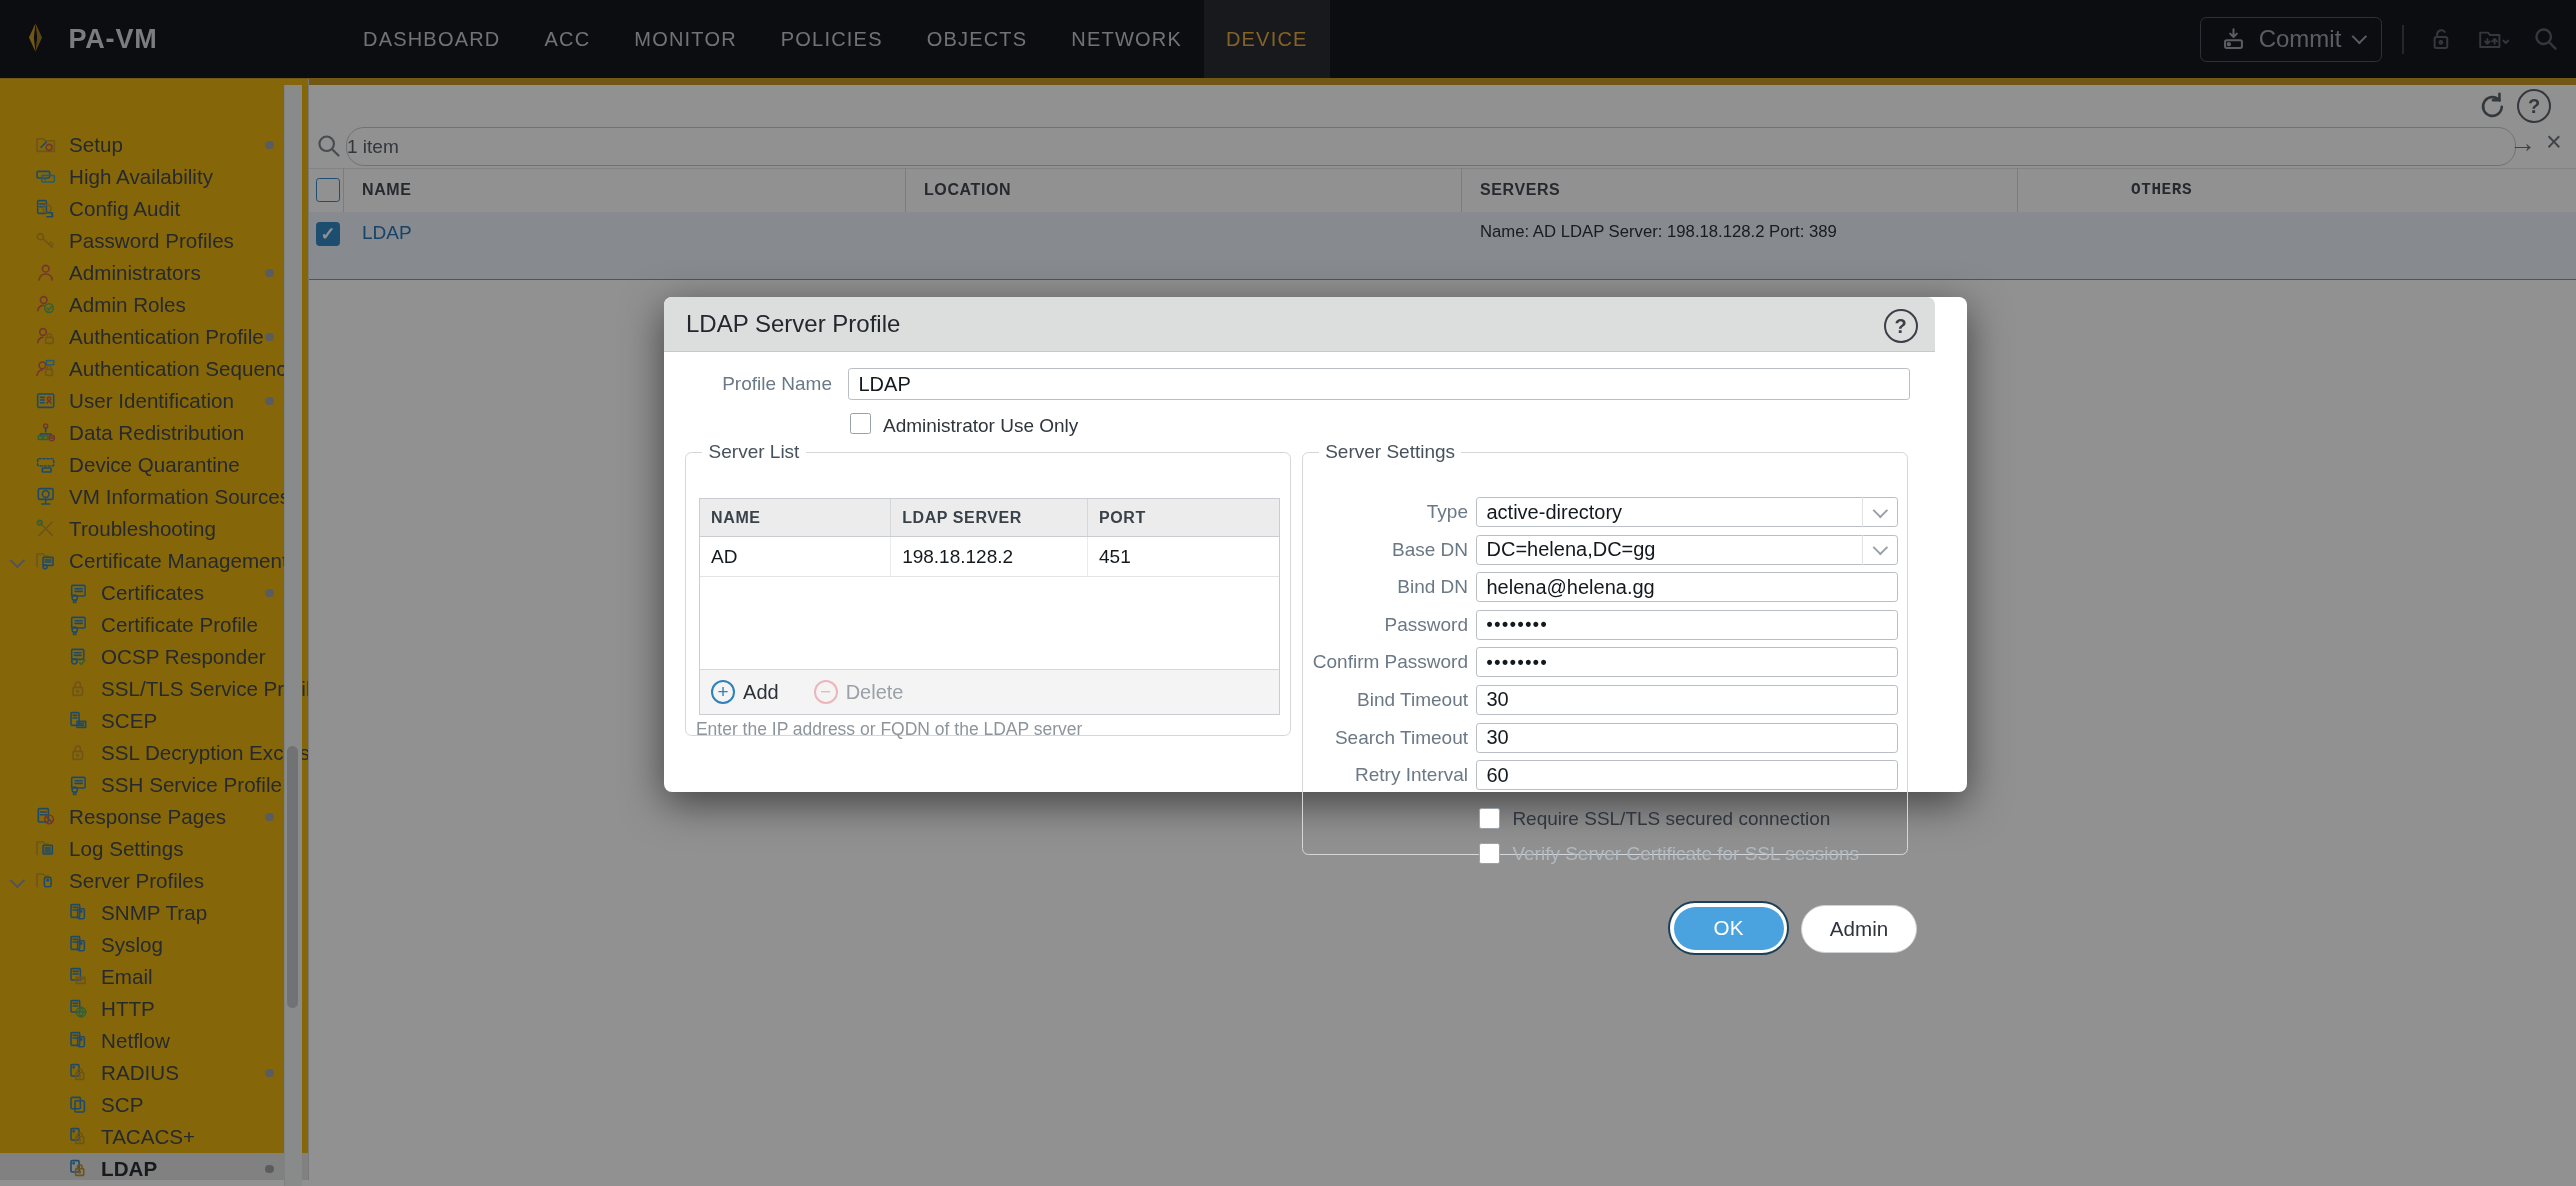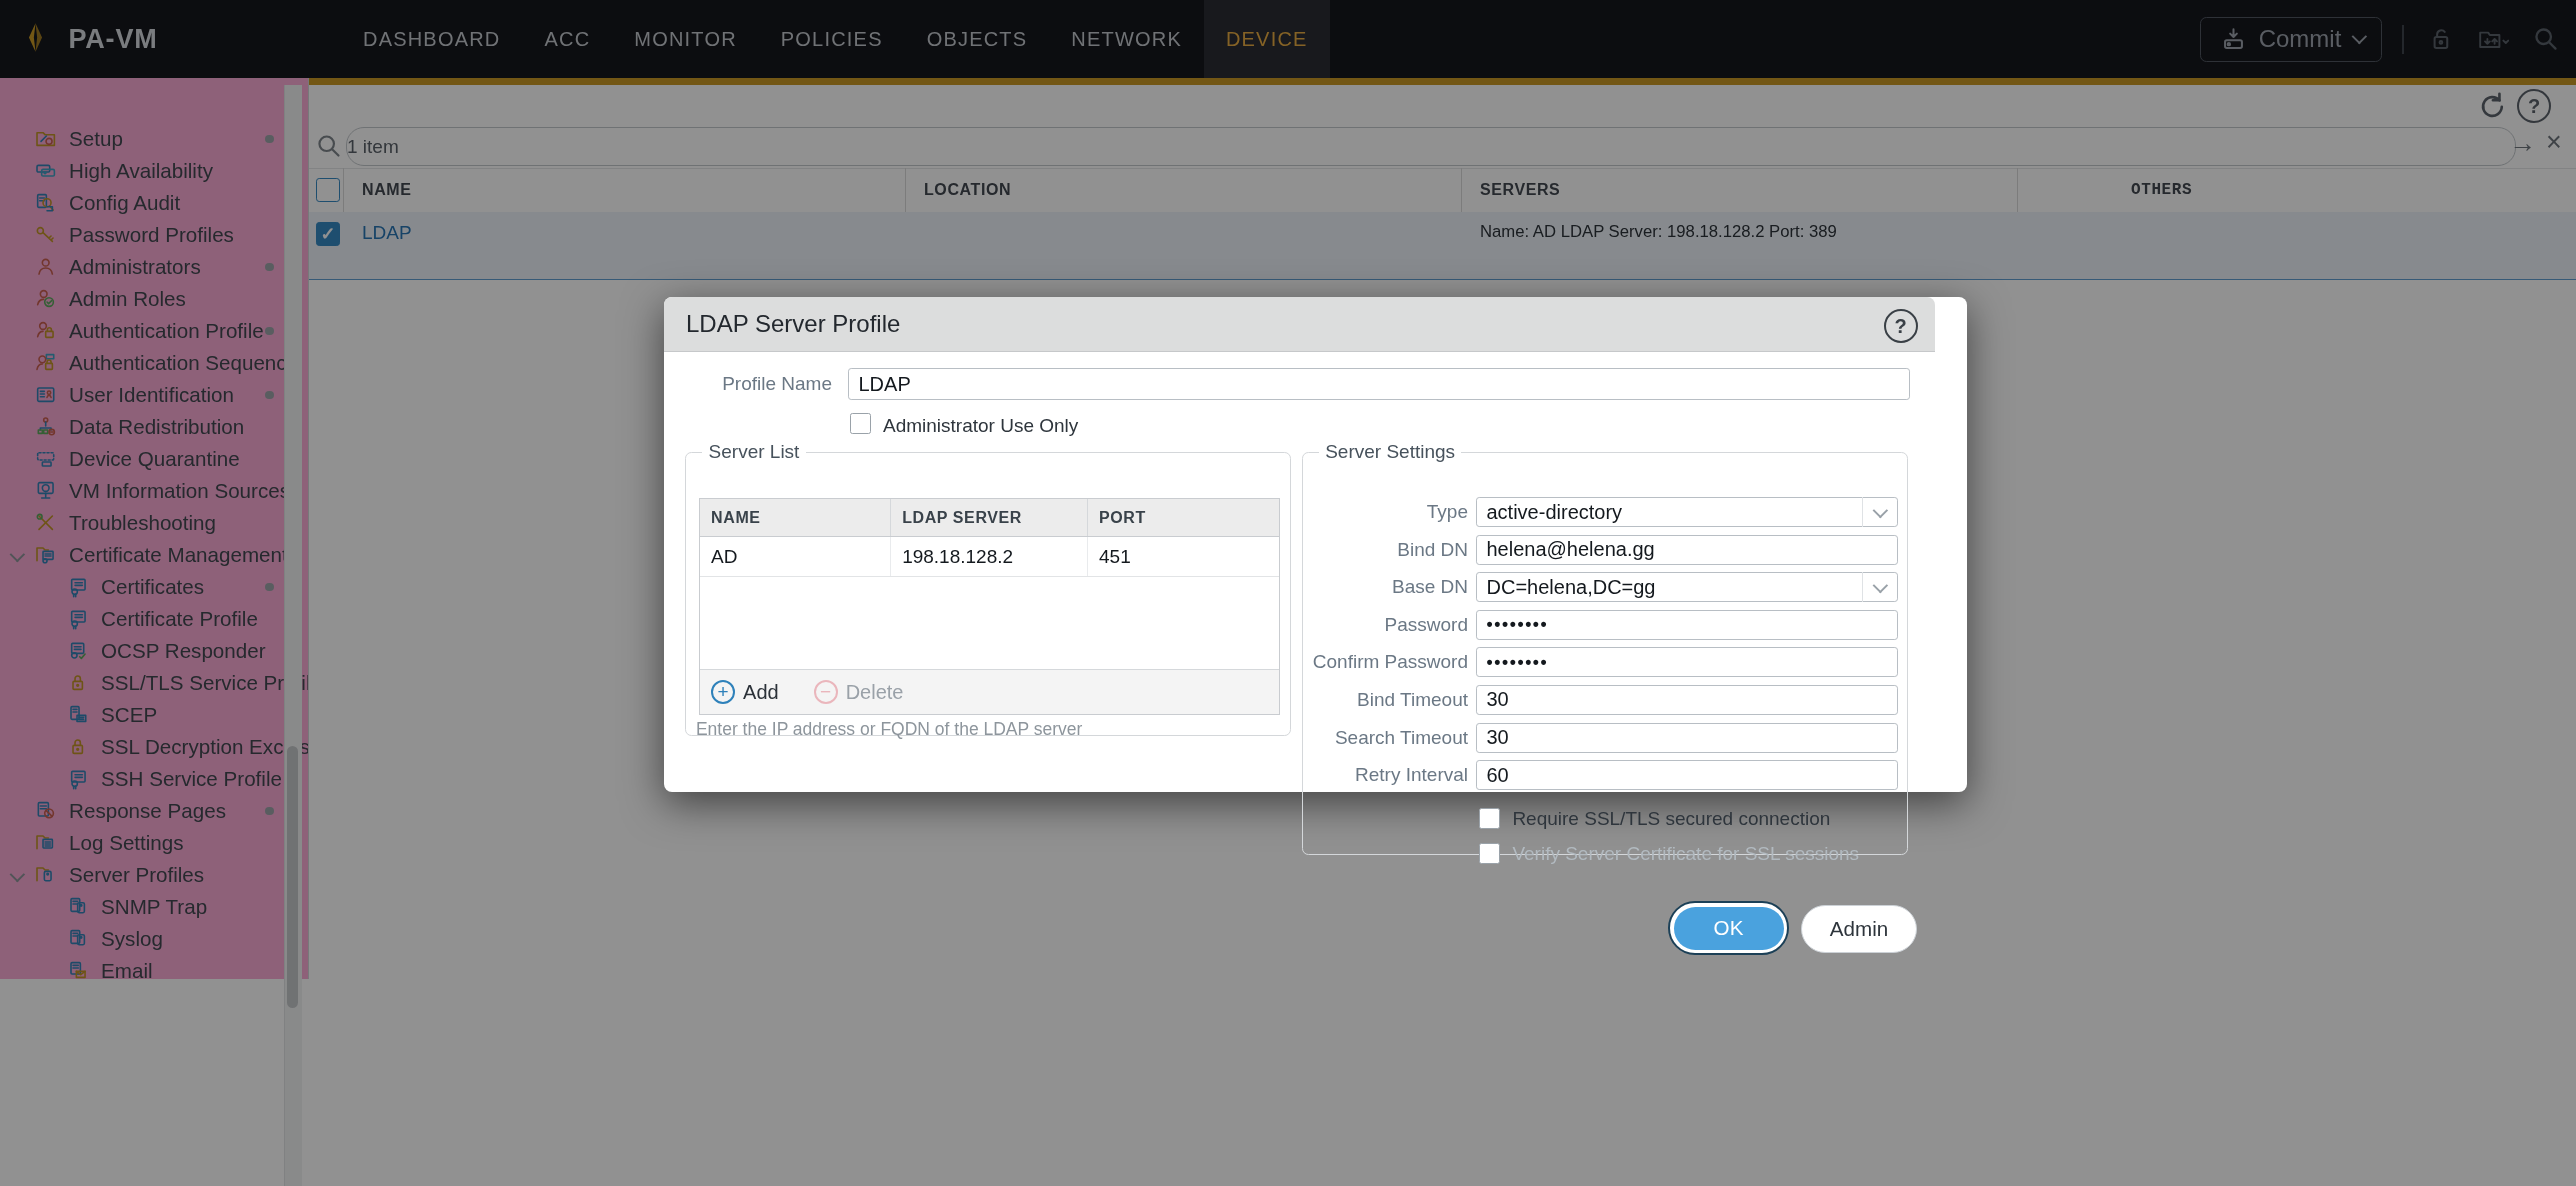--- a/index.html
+++ b/index.html
@@ -19,21 +19,21 @@
   #commit-btn{display:flex;align-items:center;gap:9.5px;border:1.6px solid #4b515b;border-radius:6.4px;
               height:43px;padding:0 16px;color:#9ba1ab;font-size:24px;}
   .tb-icon{width:32px;height:32px;display:flex;align-items:center;justify-content:center;}
   .tb-divider{width:1.6px;height:29px;background:#3a3f48;}
   .chev{display:inline-block;width:8.7px;height:8.7px;border-right:2px solid #9ba1ab;
         border-bottom:2px solid #9ba1ab;transform:rotate(45deg);margin-left:3.2px;margin-top:-4.8px;}
 
   #gold-stripe{left:0;top:78px;width:2576px;height:7.1px;background:var(--gold,#c8961e);}
 
   
-  #sidebar{left:0;top:73px;width:308px;height:906px;background:#f9a8d4;border-right:0.8px solid #cfd3d6;overflow:hidden;}
+  #sidebar{left:0;top:79px;width:308px;height:1101px;background:#eab308;border-right:0.8px solid #cfd3d6;overflow:hidden;}
   #sidebar-items{position:absolute;left:0;top:50px;width:308px;}
   .si{position:relative;height:32px;display:flex;align-items:center;padding-left:35px;
       width:286px;overflow:hidden;white-space:nowrap;cursor:pointer;}
   .si.lvl1{padding-left:67px;}
   .si .ico{width:21.4px;height:21.4px;flex:0 0 21.4px;}
   .si .ico svg{width:21.4px;height:21.4px;}
   .si .ico svg *{stroke-width:2.4;stroke-linecap:round;stroke-linejoin:round;fill:none;}
   .si .lbl{margin-left:12.7px;font-size:20.6px;color:#3c434b;}
   .si.selected{background:#e2e2e2;}
   .si.selected .lbl{font-weight:bold;color:#23282e;}
@@ -596,38 +596,38 @@
             <div class="dlg-label">Type</div>
             <div class="ss-val">
               <div class="inputbox">
                 <span>active-directory</span>
               </div>
               <div class="dd-zone">
                 <span class="dd-chev"></span>
               </div>
             </div>
           </div>
+          <div class="ss-row select">
+            <div class="dlg-label">Base DN</div>
+            <div class="ss-val">
+              <div class="inputbox">
+                <span>DC=helena,DC=gg</span>
+              </div>
+              <div class="dd-zone">
+                <span class="dd-chev"></span>
+              </div>
+            </div>
+          </div>
           <div class="ss-row text">
             <div class="dlg-label">Bind DN</div>
             <div class="ss-val">
               <div class="inputbox">
                 <span>helena@helena.gg</span>
               </div>
 
-            </div>
-          </div>
-          <div class="ss-row select">
-            <div class="dlg-label">Base DN</div>
-            <div class="ss-val">
-              <div class="inputbox">
-                <span>DC=helena,DC=gg</span>
-              </div>
-              <div class="dd-zone">
-                <span class="dd-chev"></span>
-              </div>
             </div>
           </div>
           <div class="ss-row password">
             <div class="dlg-label">Password</div>
             <div class="ss-val">
               <div class="inputbox">
                 <span>••••••••</span>
               </div>
 
             </div>

